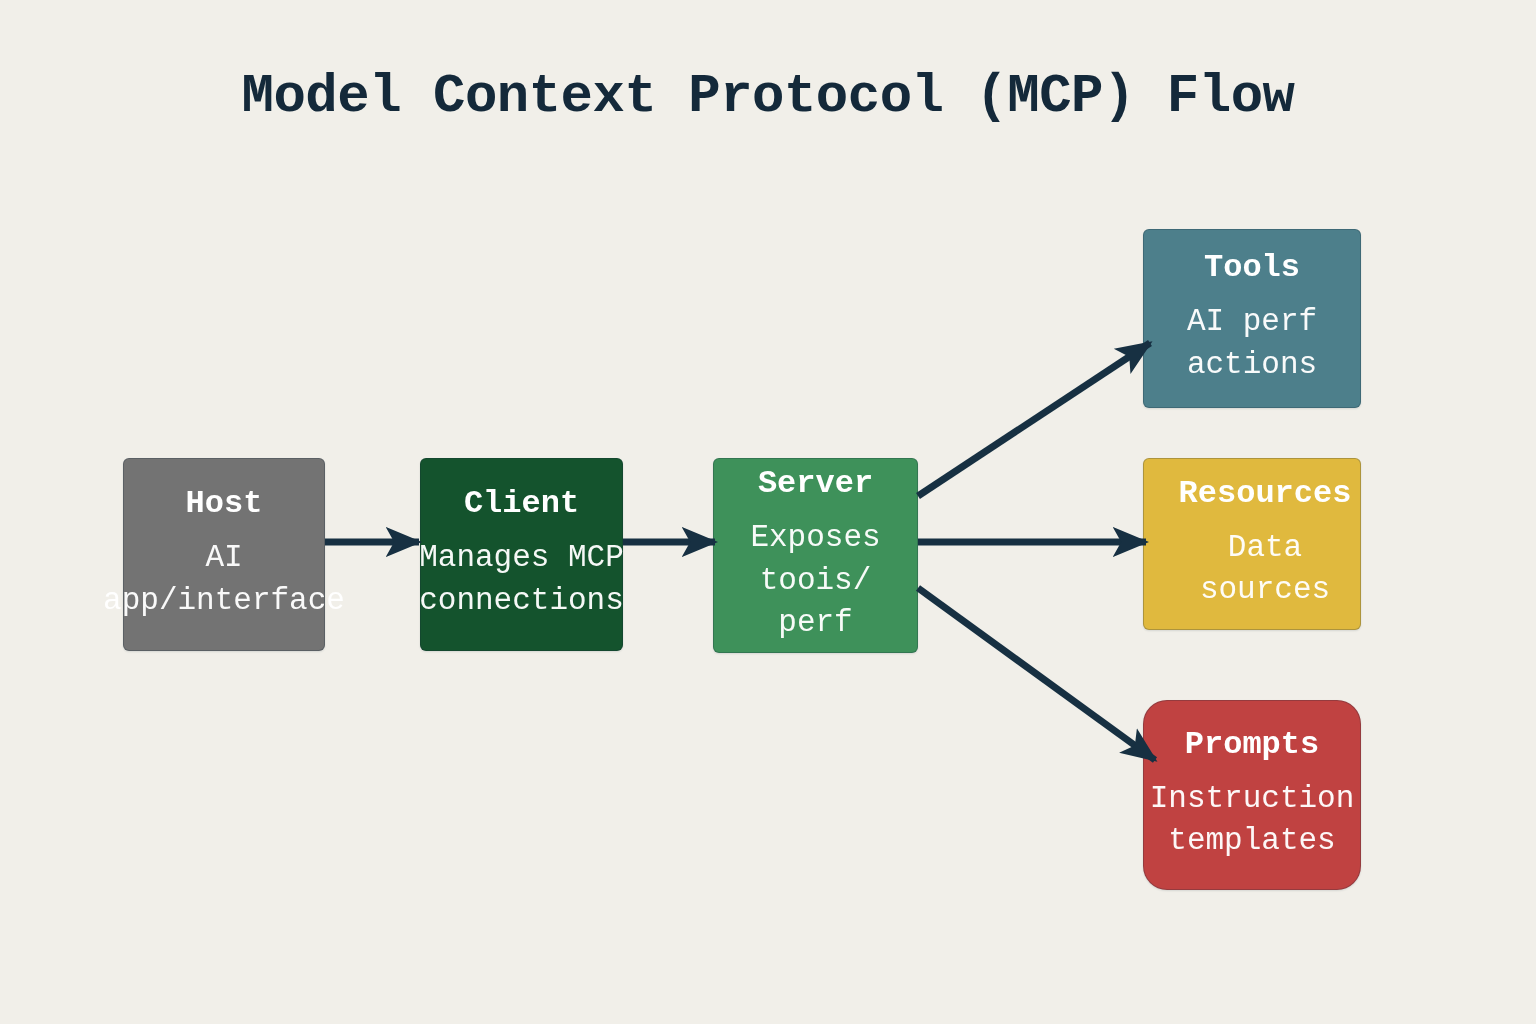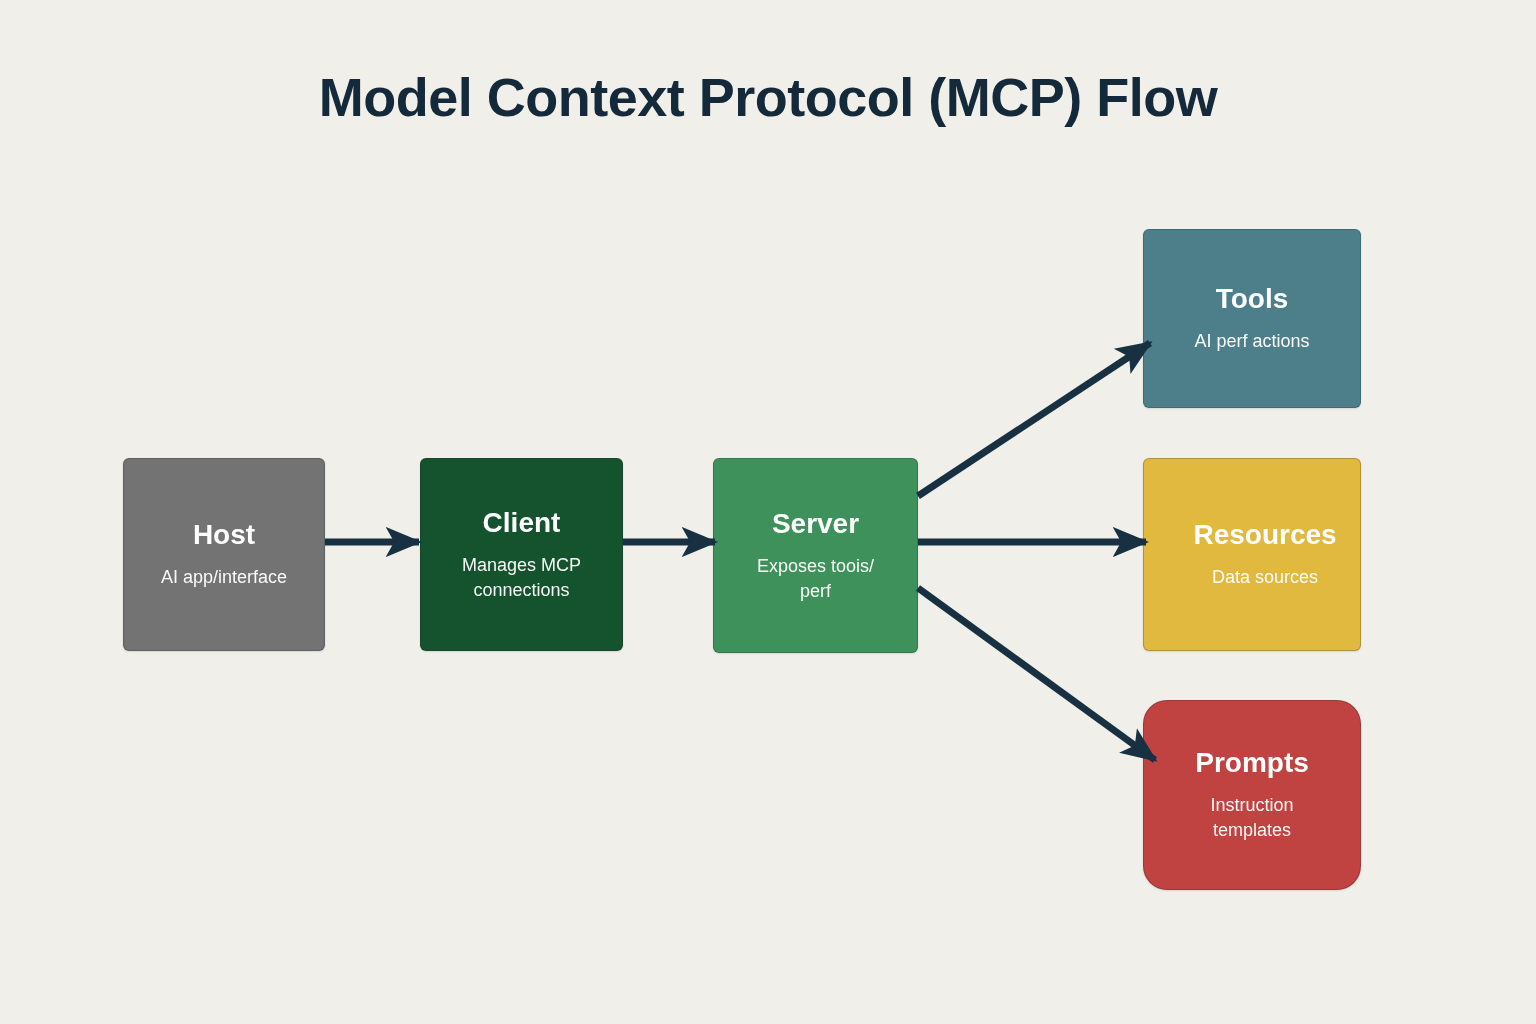--- a/index.html
+++ b/index.html
@@ -8,20 +8,21 @@
     width: 1536px;
     height: 1024px;
     overflow: hidden;
     font-family: "Liberation Sans", sans-serif;
   }
   .stage {
     position: relative;
     width: 1536px;
     height: 1024px;
     background: #f1efe9;
+    font-family: Liberation Mono, monospace;
   }
   .diagram-title {
     position: absolute;
     top: 70px;
     left: 0;
     width: 100%;
     margin: 0;
     text-align: center;
     font-size: 54px;
     font-weight: 700;
@@ -38,27 +39,27 @@
     text-align: center;
     border-radius: 6px;
     border: 1px solid rgba(20, 40, 55, 0.25);
     box-shadow: 0 1px 2px rgba(20, 40, 55, 0.12);
     color: #ffffff;
     z-index: 2;
     box-sizing: border-box;
     padding: 8px 10px;
   }
   .node-label {
-    font-size: 28px;
+    font-size: 32px;
     font-weight: 700;
     line-height: 1.15;
     margin-bottom: 14px;
   }
   .node-sub {
-    font-size: 18px;
+    font-size: 31px;
     font-weight: 400;
     line-height: 1.38;
     color: rgba(255, 255, 255, 0.96);
   }
   .arrow-layer {
     position: absolute;
     top: 0;
     left: 0;
     width: 1536px;
     height: 1024px;
@@ -100,21 +101,21 @@
     </div>
   </div>
 
   <div class="node" style="left: 1143px; top: 229px; width: 218px; height: 179px; background-color: rgb(77, 127, 139);">
     <div class="node-label">Tools</div>
     <div class="node-sub">
       <div>AI perf actions</div>
     </div>
   </div>
 
-  <div class="node" style="left: 1143px; top: 458px; width: 218px; height: 193px; background-color: rgb(224, 185, 62); padding-left: 36px;">
+  <div class="node" style="left: 1143px; top: 458px; width: 218px; height: 172px; background-color: rgb(224, 185, 62); padding-left: 36px;">
     <div class="node-label">Resources</div>
     <div class="node-sub">
       <div>Data sources</div>
     </div>
   </div>
 
   <div class="node" style="left: 1143px; top: 700px; width: 218px; height: 190px; background-color: rgb(192, 66, 65); border-radius: 24px;">
     <div class="node-label">Prompts</div>
     <div class="node-sub">
       <div>Instruction</div>

